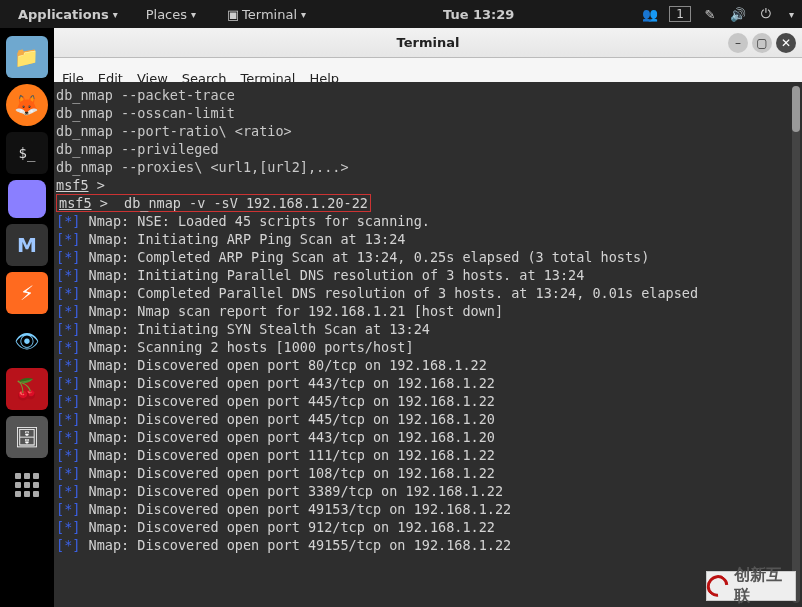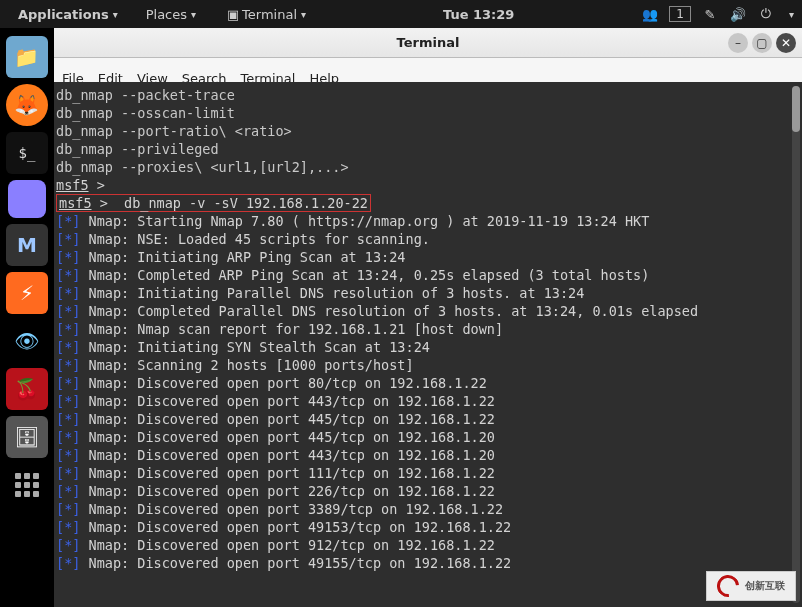--- a/index.html
+++ b/index.html
@@ -67,21 +67,21 @@
   .line { white-space: pre; }
   .prefix { color:#3b60e3; }
   .cmd { color:#c8c8c8; }
   .prompt { color:#d3d3d3; }
   .prompt .msf { text-decoration: underline; color:#d3d3d3; }
   .boxed { border: 1px solid #c33; padding: 0 2px; }
 
   
   .watermark { position: absolute; right: 6px; bottom: 6px; width: 90px; height: 30px; background: #eee; border:1px solid #ccc; display:flex; align-items:center; justify-content:center; color:#888; z-index: 50; }
   .wm-c { width:22px; height:22px; border:3px solid #b11; border-radius:50%; border-right-color: transparent; margin-right:6px; transform: rotate(40deg); }
-  .wm-text { font-size: 10px; color:#555; font-weight:bold; }
+  .wm-text { font-size: 16px; color:#555; font-weight:bold; }
 </style>
 </head>
 <body>
 
 <div class="top-panel">
   <div class="menu-item">
     <span>Applications</span>
     <span class="arrow">▾</span>
   </div>
   <div class="menu-item">
@@ -221,36 +221,35 @@
     <div class="line cmd">db_nmap --osscan-limit</div>
     <div class="line cmd">db_nmap --port-ratio\ &lt;ratio&gt;</div>
     <div class="line cmd">db_nmap --privileged</div>
     <div class="line cmd">db_nmap --proxies\ &lt;url1,[url2],...&gt;</div>
 
     <div class="line prompt"><span class="msf">msf5</span> <span>&gt;</span> </div>
 
     <div class="line prompt"><span class="boxed"><span class="msf">msf5</span> <span>&gt;</span>  <span>db_nmap -v -sV 192.168.1.20-22</span></span></div>
 
     <div id="out-container">
-        <div class="line"><span class="prefix">[*]</span><span> Nmap: Starting Nmap 7.80 ( https://nmap.org ) at 2019-11-19 13:24 HKT</span></div>
         <div class="line"><span class="prefix">[*]</span><span> Nmap: NSE: Loaded 45 scripts for scanning.</span></div>
         <div class="line"><span class="prefix">[*]</span><span> Nmap: Initiating ARP Ping Scan at 13:24</span></div>
         <div class="line"><span class="prefix">[*]</span><span> Nmap: Completed ARP Ping Scan at 13:24, 0.25s elapsed (3 total hosts)</span></div>
         <div class="line"><span class="prefix">[*]</span><span> Nmap: Initiating Parallel DNS resolution of 3 hosts. at 13:24</span></div>
         <div class="line"><span class="prefix">[*]</span><span> Nmap: Completed Parallel DNS resolution of 3 hosts. at 13:24, 0.01s elapsed</span></div>
         <div class="line"><span class="prefix">[*]</span><span> Nmap: Nmap scan report for 192.168.1.21 [host down]</span></div>
         <div class="line"><span class="prefix">[*]</span><span> Nmap: Initiating SYN Stealth Scan at 13:24</span></div>
         <div class="line"><span class="prefix">[*]</span><span> Nmap: Scanning 2 hosts [1000 ports/host]</span></div>
         <div class="line"><span class="prefix">[*]</span><span> Nmap: Discovered open port 80/tcp on 192.168.1.22</span></div>
         <div class="line"><span class="prefix">[*]</span><span> Nmap: Discovered open port 443/tcp on 192.168.1.22</span></div>
         <div class="line"><span class="prefix">[*]</span><span> Nmap: Discovered open port 445/tcp on 192.168.1.22</span></div>
         <div class="line"><span class="prefix">[*]</span><span> Nmap: Discovered open port 445/tcp on 192.168.1.20</span></div>
         <div class="line"><span class="prefix">[*]</span><span> Nmap: Discovered open port 443/tcp on 192.168.1.20</span></div>
         <div class="line"><span class="prefix">[*]</span><span> Nmap: Discovered open port 111/tcp on 192.168.1.22</span></div>
-        <div class="line"><span class="prefix">[*]</span><span> Nmap: Discovered open port 226/tcp on 192.168.1.22</span></div>
+        <div class="line"><span class="prefix">[*]</span><span> Nmap: Discovered open port 108/tcp on 192.168.1.22</span></div>
         <div class="line"><span class="prefix">[*]</span><span> Nmap: Discovered open port 3389/tcp on 192.168.1.22</span></div>
         <div class="line"><span class="prefix">[*]</span><span> Nmap: Discovered open port 49153/tcp on 192.168.1.22</span></div>
         <div class="line"><span class="prefix">[*]</span><span> Nmap: Discovered open port 912/tcp on 192.168.1.22</span></div>
         <div class="line"><span class="prefix">[*]</span><span> Nmap: Discovered open port 49155/tcp on 192.168.1.22</span></div>
       </div>
   </div>
 </div>
 
 <div class="watermark">
   <div class="wm-c"></div>

